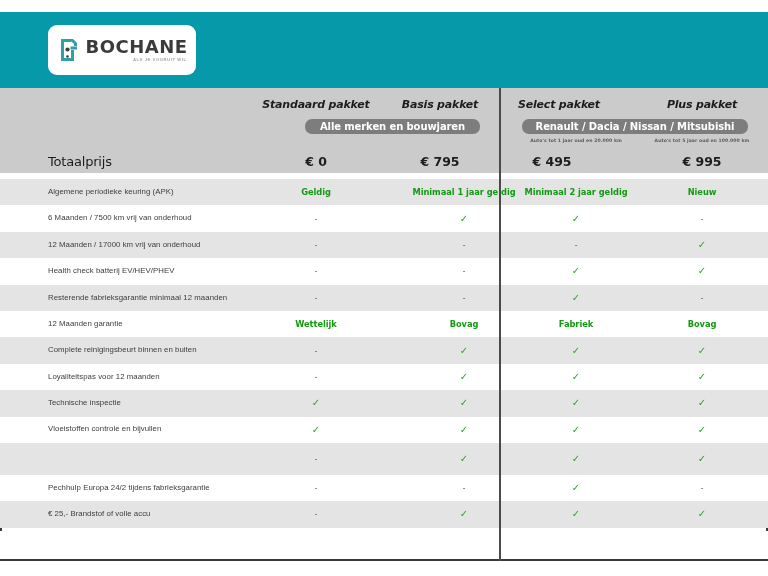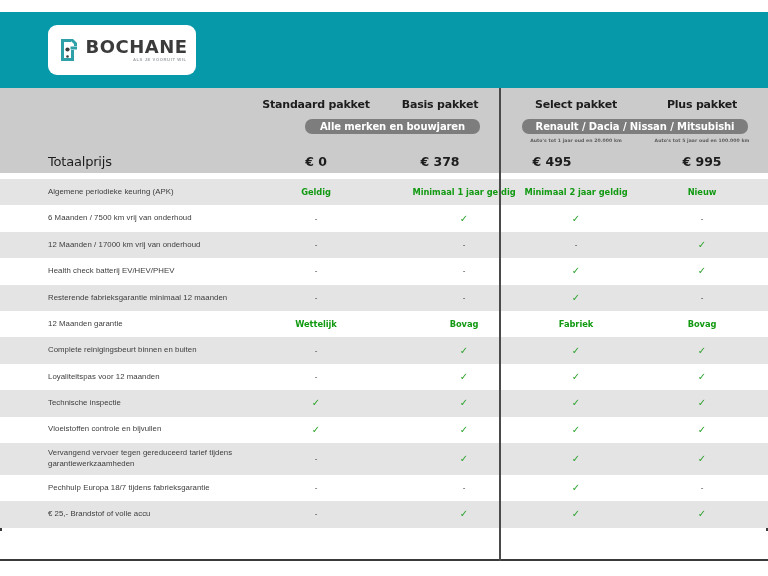--- a/index.html
+++ b/index.html
@@ -47,29 +47,29 @@
   }
   .edge-l{position:absolute;left:0;top:88px;width:2px;height:473px;background:#3a3a3a;}
   .edge-r{position:absolute;left:766px;top:88px;width:2px;height:473px;background:#3a3a3a;}
   .divider{position:absolute;left:499px;top:88px;width:2px;height:473px;background:#4a4a4a;}
 
   
   .thead{
     position:absolute;left:0;top:88px;width:768px;height:85px;
     background:#cbcbcb;
   }
-  .col-names{position:absolute;left:0;top:10px;width:768px;height:16px;}
+  .col-names{position:absolute;left:0;top:10px;width:768px;height:16px;font-style:italic;}
   .cn{
     position:absolute;top:0;text-align:center;
     font-size:11px;font-weight:700;color:#1d1d1d;
     font-family:"DejaVu Sans",sans-serif;letter-spacing:-.2px;
   }
   .cn.c1{left:252px;width:128px;}
   .cn.c2{left:380px;width:120px;}
-  .cn.c3{left:512px;width:128px;}
+  .cn.c3{left:495px;width:128px;}
   .cn.c4{left:640px;width:124px;}
 
   .grp{
     position:absolute;height:15px;background:#7d7d7d;
     display:flex;align-items:center;justify-content:center;
     color:#ffffff;font-size:10px;font-weight:700;letter-spacing:-.1px;
     font-family:"DejaVu Sans",sans-serif;
     border-radius:7px;
   }
   .grp.g1{left:305px;top:31px;width:175px;}
@@ -168,28 +168,28 @@
       <div class="cn c4">Plus pakket</div>
     </div>
     <div class="grp g1">Alle merken en bouwjaren</div>
     <div class="grp g2">Renault / Dacia / Nissan / Mitsubishi</div>
     <div class="note n1">Auto's tot 1 jaar oud en 20.000 km</div>
     <div class="note n2">Auto's tot 5 jaar oud en 100.000 km</div>
 
     <div class="totrow">
       <div class="tot-label">Totaalprijs</div>
       <div class="tot-val c1">€ 0</div>
-      <div class="tot-val c2">€ 378</div>
+      <div class="tot-val c2">€ 795</div>
       <div class="tot-val c3">€ 495</div>
       <div class="tot-val c4">€ 995</div>
     </div>
   </div>
 
   <div class="spacer-top"></div>
-  <div class="tbody" id="tbody" style="top: 179px;">
+  <div class="tbody" id="tbody" style="top: 179px; text-align: center;">
       <div class="row h26 alt">
         <div class="cell-label">Algemene periodieke keuring (APK)</div>
         <div class="cell c1">
           <span class="v-text">Geldig</span>
         </div>
         <div class="cell c2">
           <span class="v-text">Minimaal 1 jaar geldig</span>
         </div>
         <div class="cell c3">
           <span class="v-text">Minimaal 2 jaar geldig</span>
@@ -327,36 +327,35 @@
           <span class="v-check">✓</span>
         </div>
         <div class="cell c3">
           <span class="v-check">✓</span>
         </div>
         <div class="cell c4">
           <span class="v-check">✓</span>
         </div>
       </div>
       <div class="row h32 alt">
-        <div class="cell-label two">Vervangend vervoer tegen gereduceerd tarief tijdens garantiewerkzaamheden</div>
-        <div class="cell c1">
-          <span class="v-dash">-</span>
-        </div>
-        <div class="cell c2">
-          <span class="v-check">✓</span>
-        </div>
-        <div class="cell c3">
-          <span class="v-check">✓</span>
-        </div>
-        <div class="cell c4">
-          <span class="v-check">✓</span>
-        </div>
-      </div>
-      <div class="row h26">
-        <div class="cell-label">Pechhulp Europa 18/7 tijdens fabrieksgarantie</div>
+        <div class="cell c1">
+          <span class="v-dash">-</span>
+        </div>
+        <div class="cell c2">
+          <span class="v-check">✓</span>
+        </div>
+        <div class="cell c3">
+          <span class="v-check">✓</span>
+        </div>
+        <div class="cell c4">
+          <span class="v-check">✓</span>
+        </div>
+      </div>
+      <div class="row h26">
+        <div class="cell-label">Pechhulp Europa 24/2 tijdens fabrieksgarantie</div>
         <div class="cell c1">
           <span class="v-dash">-</span>
         </div>
         <div class="cell c2">
           <span class="v-dash">-</span>
         </div>
         <div class="cell c3">
           <span class="v-check">✓</span>
         </div>
         <div class="cell c4">

